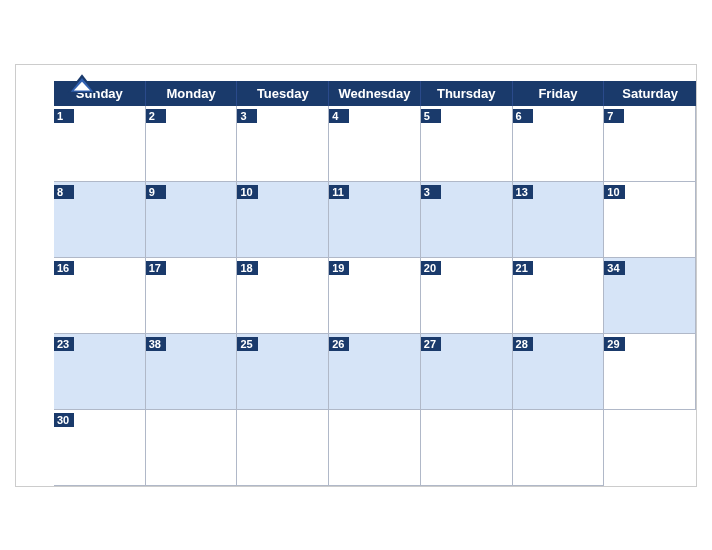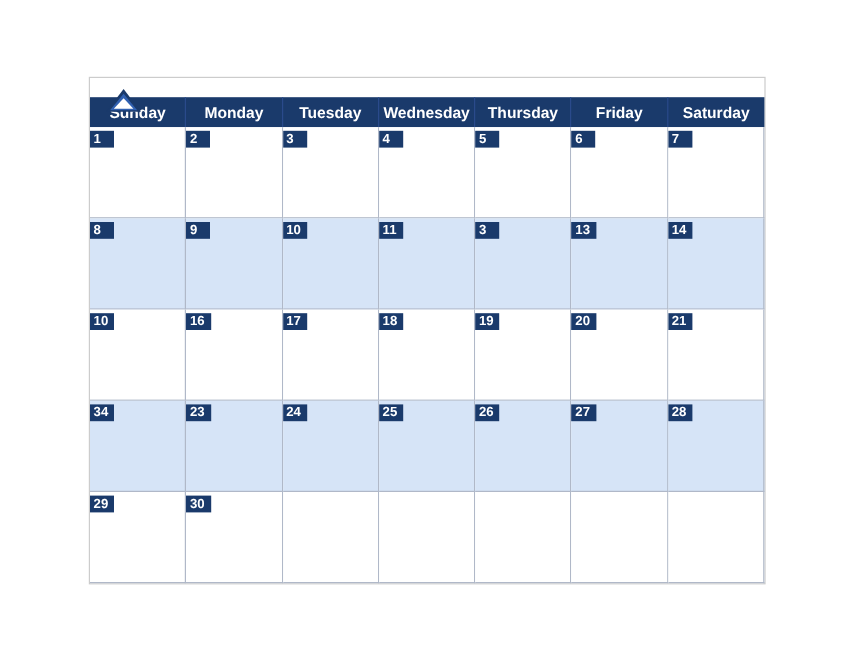--- a/index.html
+++ b/index.html
@@ -6,23 +6,24 @@
     body {
       font-family: Arial, sans-serif;
       background: #fff;
       width: 712px;
       height: 550px;
       display: flex;
       align-items: center;
       justify-content: center;
     }
     .calendar-wrapper {
-      width: 564px;
+      width: 682px;
       border: 1px solid #ccc;
       background: #fff;
+      padding-left: 38px;
     }
     .calendar-header {
       text-align: center;
       padding: 12px 0 4px;
       position: relative;
     }
     .calendar-title {
       font-size: 28px;
       color: #1a3a6b;
       font-weight: bold;
@@ -126,31 +127,30 @@
       <div class="gcell stripe-white"><span class="dnum">4</span></div>
       <div class="gcell stripe-white"><span class="dnum">5</span></div>
       <div class="gcell stripe-white"><span class="dnum">6</span></div>
       <div class="gcell stripe-white"><span class="dnum">7</span></div>
       <div class="gcell stripe-blue"><span class="dnum">8</span></div>
       <div class="gcell stripe-blue"><span class="dnum">9</span></div>
       <div class="gcell stripe-blue"><span class="dnum">10</span></div>
       <div class="gcell stripe-blue"><span class="dnum">11</span></div>
       <div class="gcell stripe-blue"><span class="dnum">3</span></div>
       <div class="gcell stripe-blue"><span class="dnum">13</span></div>
-      <div class="gcell stripe-blue"><span class="dnum">14</span></div>
       <div class="gcell stripe-white"><span class="dnum">10</span></div>
       <div class="gcell stripe-white"><span class="dnum">16</span></div>
       <div class="gcell stripe-white"><span class="dnum">17</span></div>
       <div class="gcell stripe-white"><span class="dnum">18</span></div>
       <div class="gcell stripe-white"><span class="dnum">19</span></div>
       <div class="gcell stripe-white"><span class="dnum">20</span></div>
       <div class="gcell stripe-white"><span class="dnum">21</span></div>
       <div class="gcell stripe-blue"><span class="dnum">34</span></div>
       <div class="gcell stripe-blue"><span class="dnum">23</span></div>
-      <div class="gcell stripe-blue"><span class="dnum">24</span></div>
+      <div class="gcell stripe-blue"><span class="dnum">38</span></div>
       <div class="gcell stripe-blue"><span class="dnum">25</span></div>
       <div class="gcell stripe-blue"><span class="dnum">26</span></div>
       <div class="gcell stripe-blue"><span class="dnum">27</span></div>
       <div class="gcell stripe-blue"><span class="dnum">28</span></div>
       <div class="gcell stripe-white"><span class="dnum">29</span></div>
       <div class="gcell stripe-white"><span class="dnum">30</span></div>
       <div class="gcell stripe-white"></div>
       <div class="gcell stripe-white"></div>
       <div class="gcell stripe-white"></div>
       <div class="gcell stripe-white"></div>

